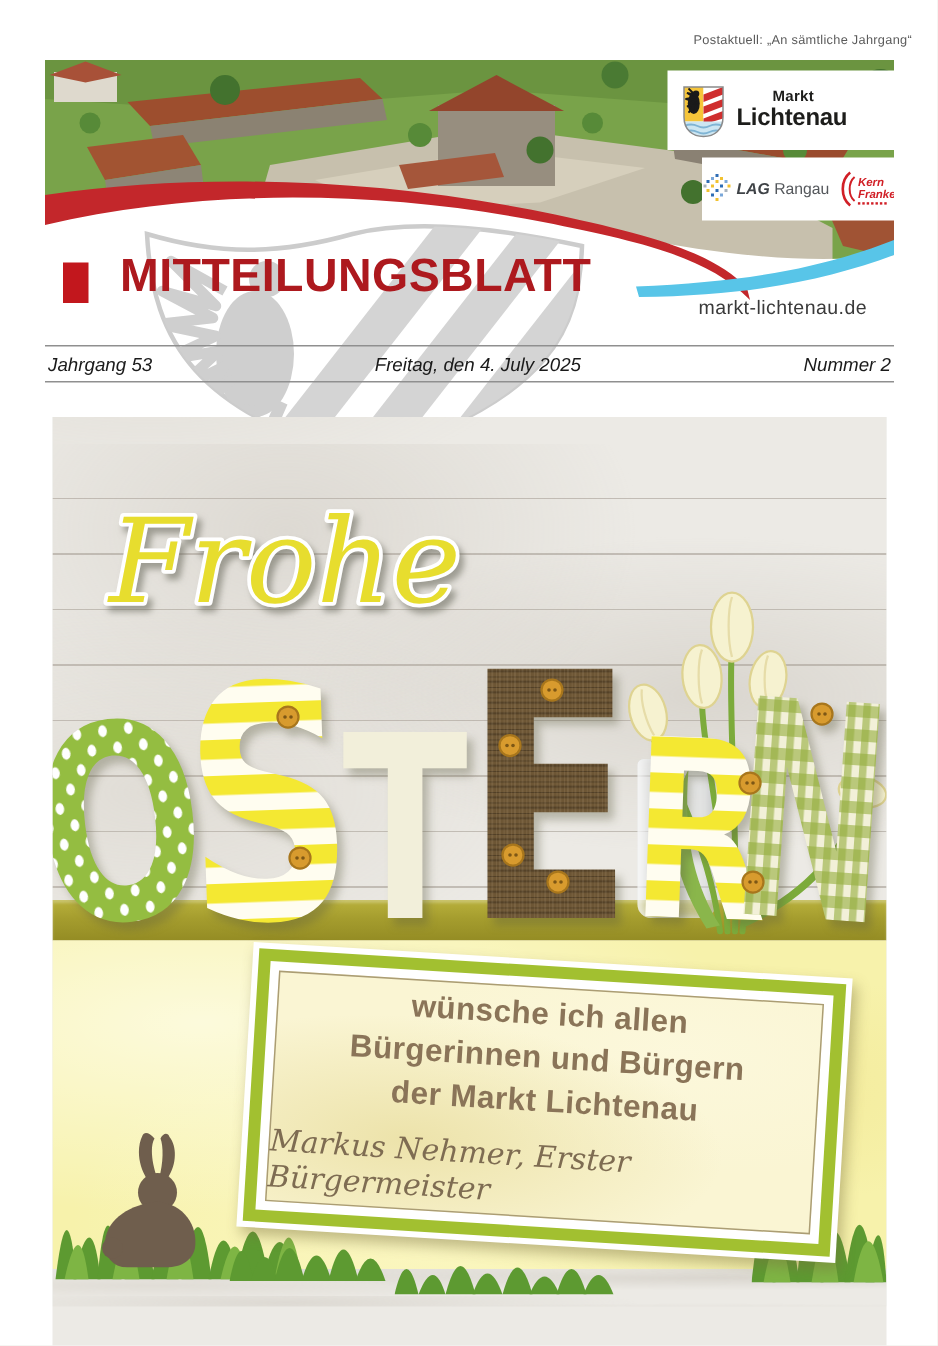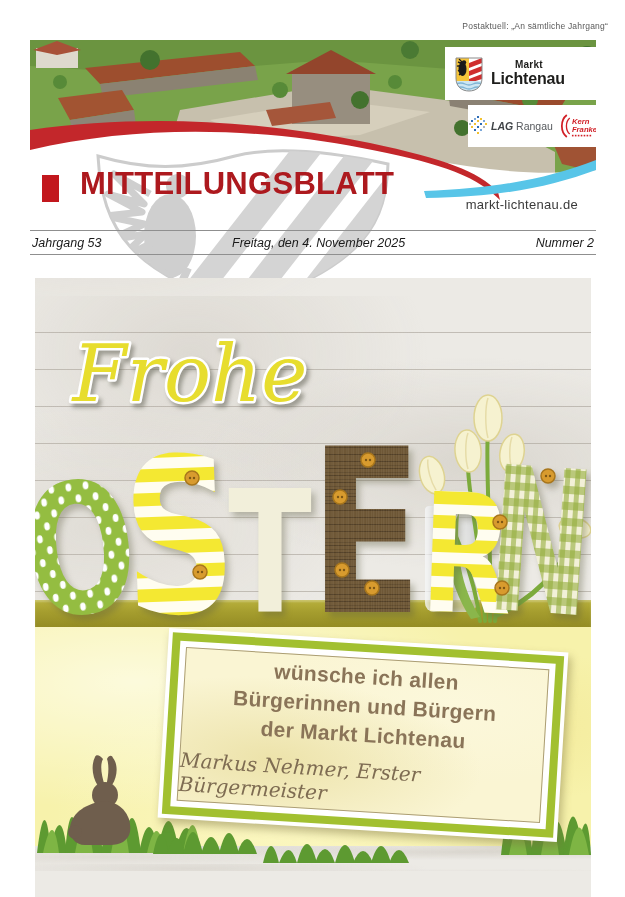--- a/index.html
+++ b/index.html
@@ -219,21 +219,21 @@
 </svg>
 
 <div class="abs title-row">
   <div class="title-bullet"></div>
   <div class="masthead-title">MITTEILUNGSBLATT</div>
 </div>
 <div class="abs website">markt-lichtenau.de</div>
 
 <div class="abs issue-bar">
   <span>Jahrgang 53</span>
-  <span>Freitag, den 4. November 2025</span>
+  <span>Freitag, den 4. July 2025</span>
   <span>Nummer 2</span>
 </div>
 
 <div class="abs cover">
 
   <div class="abs wood wood-top"></div>
 
   <svg class="abs frohe" viewBox="0 0 280 105">
     <text x="140" y="78" text-anchor="middle" font-family="DejaVu Serif, serif" font-style="italic" font-size="78" fill="#e7dd2e" stroke="#ffffff" stroke-width="5" paint-order="stroke" stroke-linejoin="round">Frohe</text>
   </svg>

